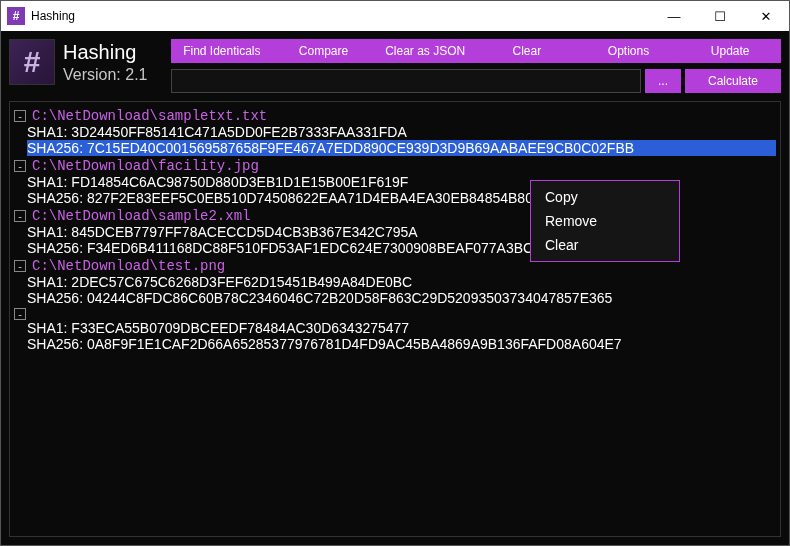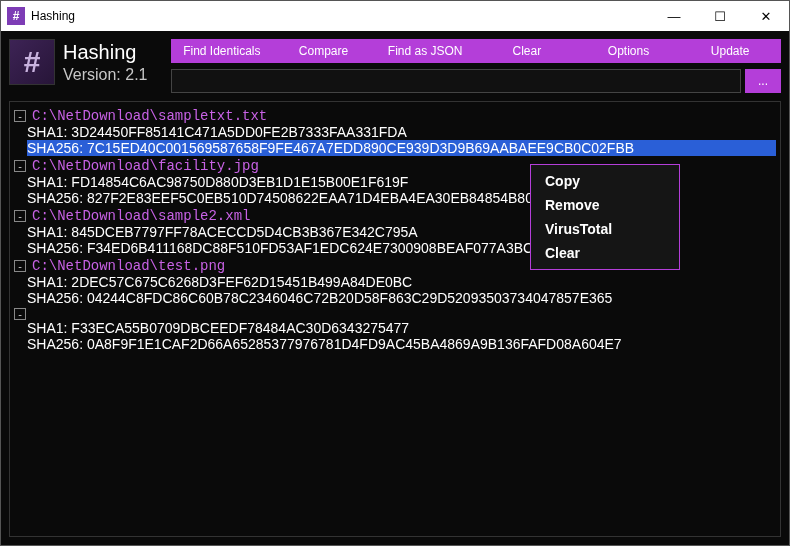--- a/index.html
+++ b/index.html
@@ -54,28 +54,29 @@
     <div class="header-row">
       <div class="logo">#</div>
       <div class="app-name-block">
         <div class="app-name">Hashing</div>
         <div class="app-version">Version: 2.1</div>
       </div>
       <div class="toolbar-area">
         <div class="button-row">
           <button class="tb-btn">Find Identicals</button>
           <button class="tb-btn">Compare</button>
-          <button class="tb-btn">Find as JSON</button>
+          <button class="tb-btn">Clear as JSON</button>
           <button class="tb-btn">Clear</button>
           <button class="tb-btn">Options</button>
           <button class="tb-btn">Update</button>
         </div>
         <div class="input-row">
           <input class="path-input" type="text" value="" style="">
           <button class="browse-btn">...</button>
+          <button class="calc-btn">Calculate</button>
         </div>
       </div>
     </div>
 
     <div class="tree" id="tree">
 
       <div class="file-node">
           <div class="file-header">
             <div class="toggle">-</div>
             <span class="file-path">C:\NetDownload\sampletxt.txt</span>
@@ -107,21 +108,20 @@
           <div class="hash-line">SHA1: 2DEC57C675C6268D3FEF62D15451B499A84DE0BC</div>
           <div class="hash-line">SHA256: 04244C8FDC86C60B78C2346046C72B20D58F863C29D52093503734047857E365</div>
         </div>
         <div class="file-node">
           <div class="file-header">
             <div class="toggle">-</div>
           </div>
           <div class="hash-line">SHA1: F33ECA55B0709DBCEEDF78484AC30D6343275477</div>
           <div class="hash-line">SHA256: 0A8F9F1E1CAF2D66A65285377976781D4FD9AC45BA4869A9B136FAFD08A604E7</div>
         </div>
-        <div class="context-menu" id="ctx" style="left: 520px; top: 62px; font-weight: bold;">
+        <div class="context-menu" id="ctx" style="left: 520px; top: 78px;">
         <div class="item">Copy</div>
         <div class="item">Remove</div>
-        <div class="item">VirusTotal</div>
         <div class="item">Clear</div>
       </div>
     </div>
   </div>
 </div>
 
 </body></html>

